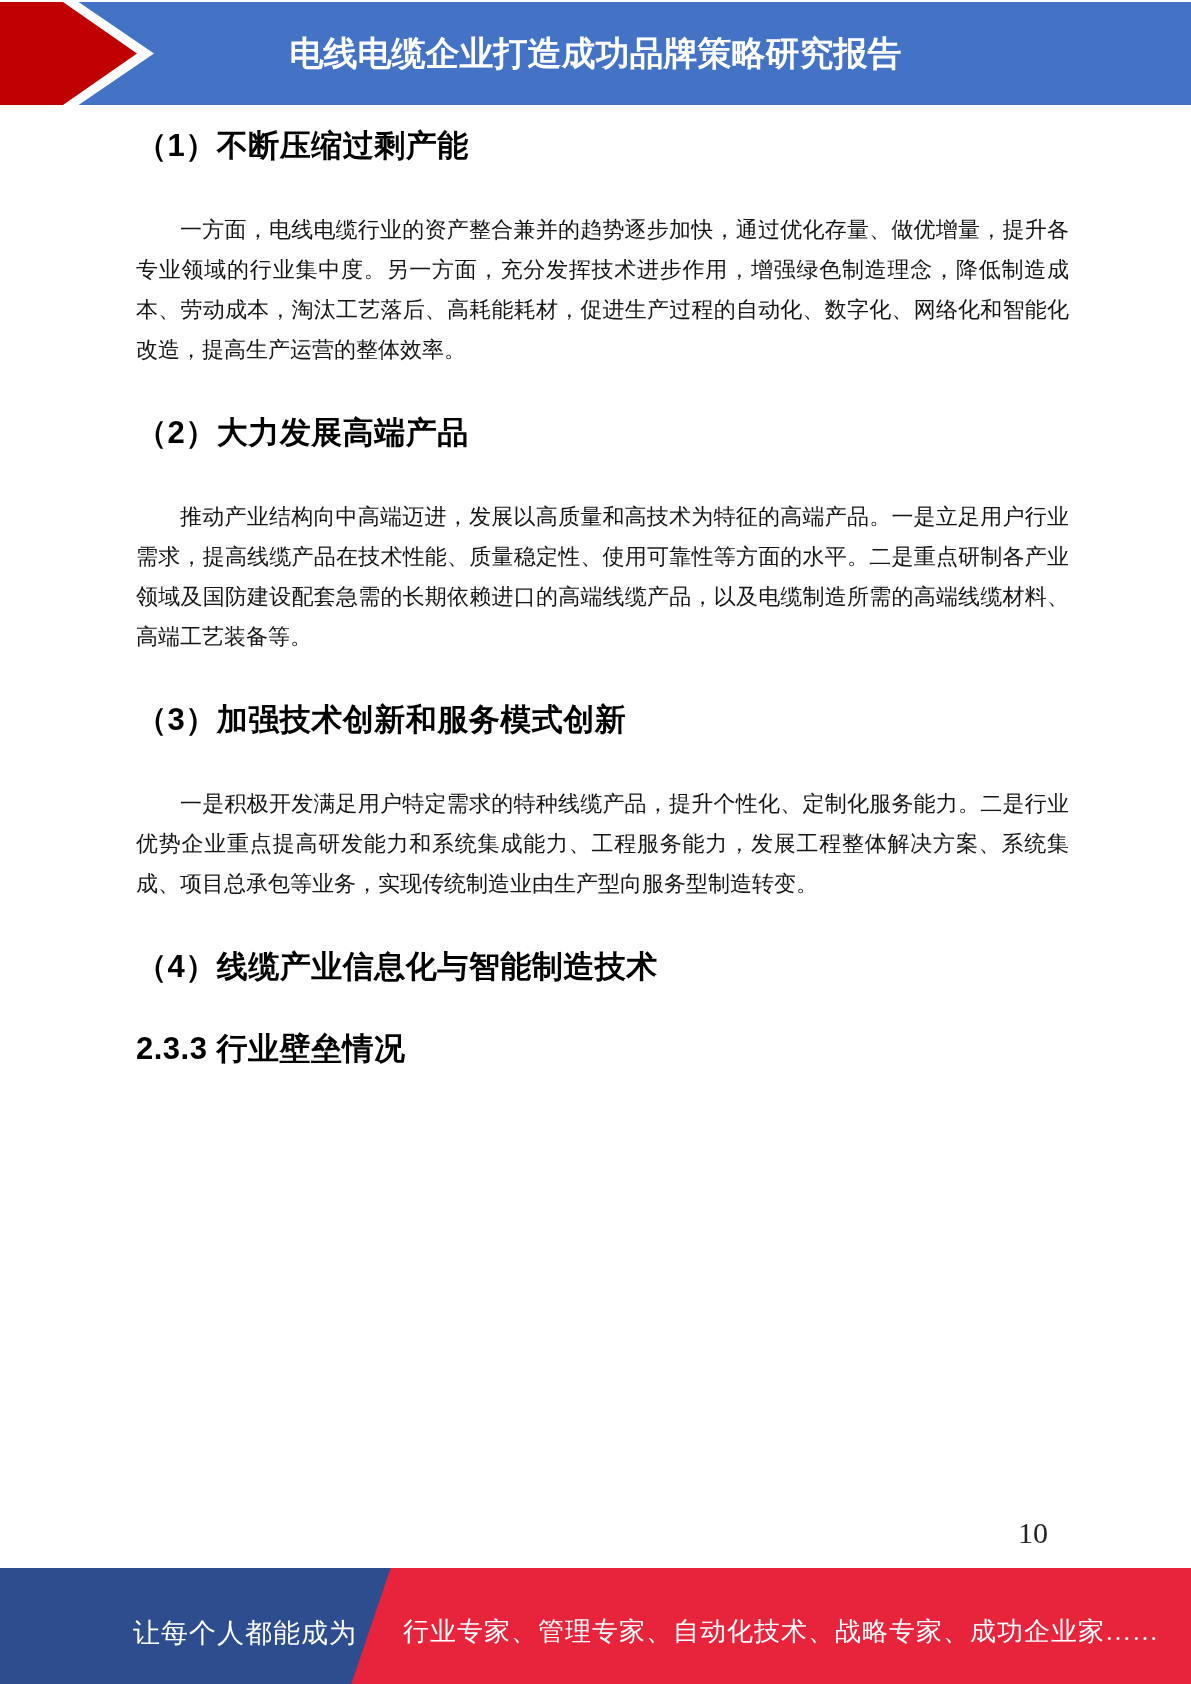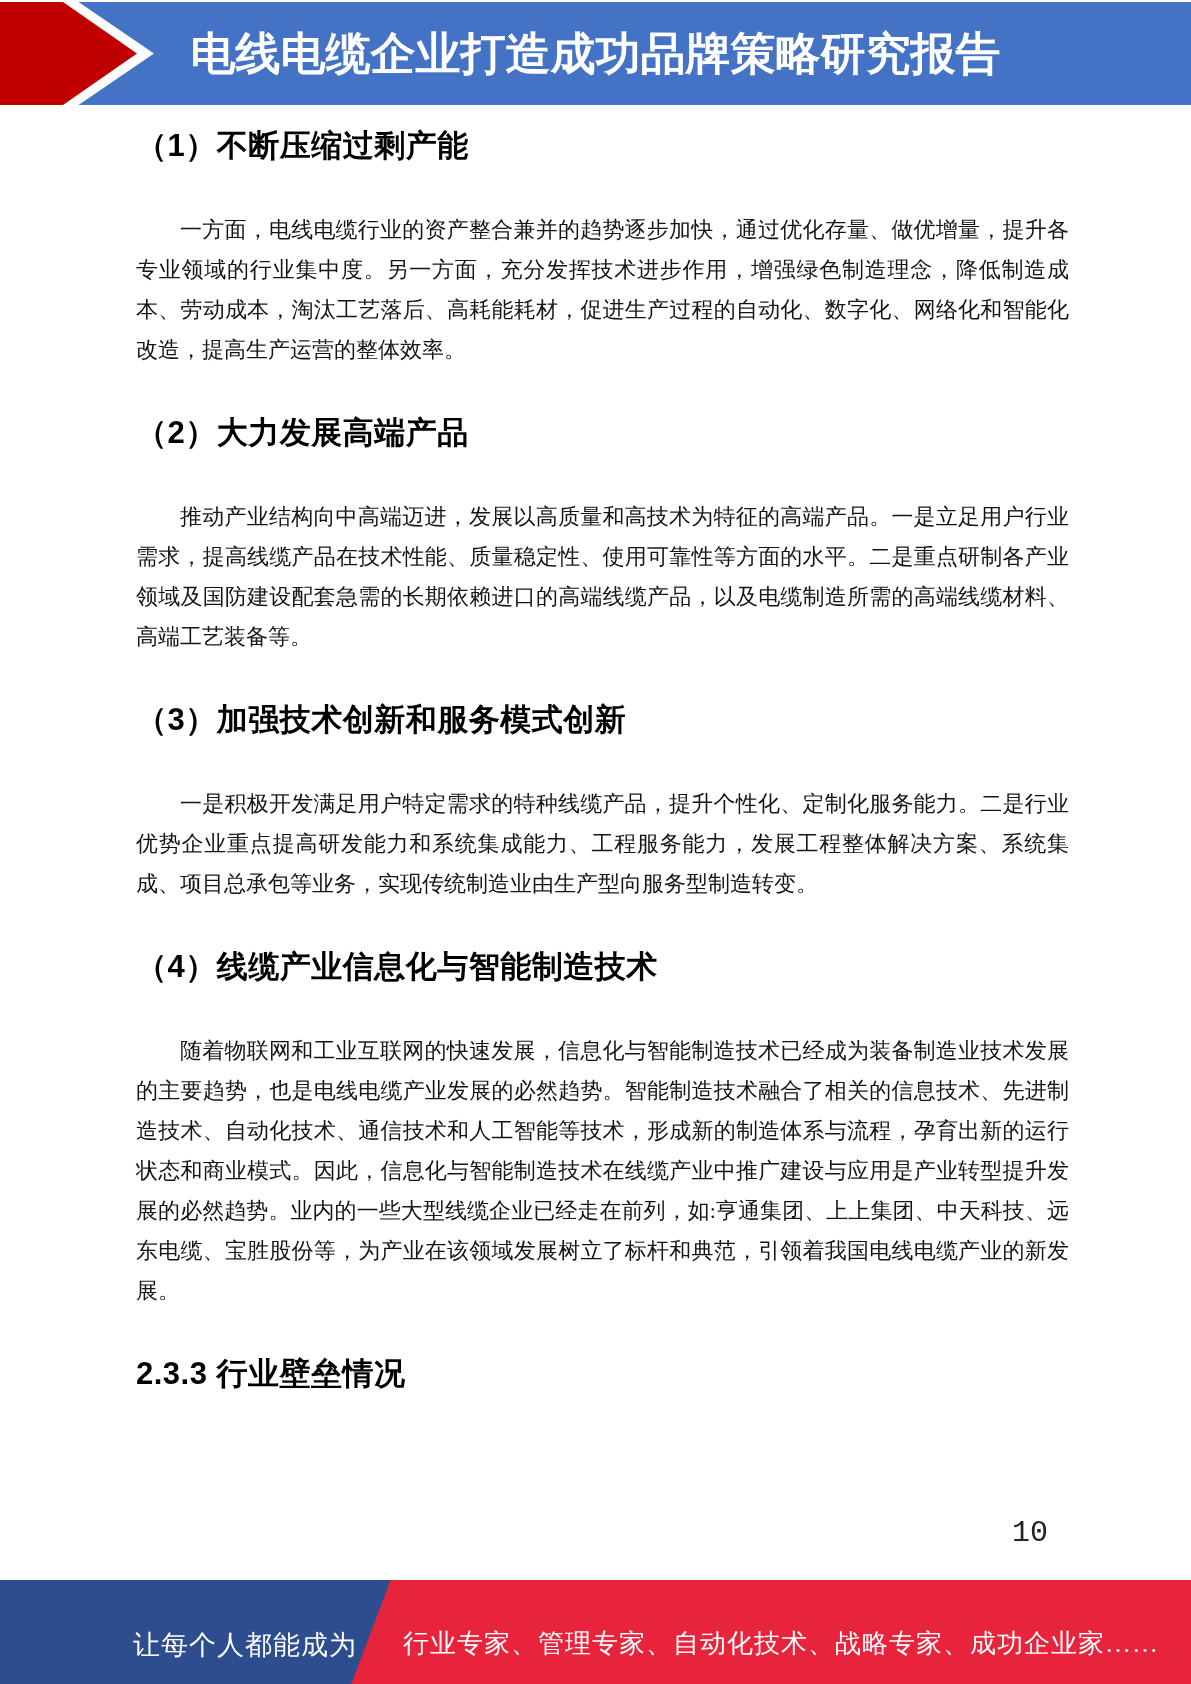--- a/index.html
+++ b/index.html
@@ -37,21 +37,21 @@
   }
   .banner-title {
     position: absolute;
     left: 0; right: 0; top: 0;
     height: 103px;
     line-height: 103px;
     text-align: center;
     color: #ffffff;
     font-family: "Liberation Sans", "DejaVu Sans", sans-serif;
     font-weight: 900;
-    font-size: 45px;
+    font-size: 34px;
     letter-spacing: 0px;
   }
 
   
   .content {
     position: absolute;
     top: 105px;
     left: 136px;
     width: 933px;
     color: #111111;
@@ -74,31 +74,31 @@
     margin-top: 45px;
     color: #141414;
   }
   .body-para.cut { text-align-last: justify; }
 
   
   .page-number {
     position: absolute;
     top: 1516px;
     right: 143px;
-    font-family: Liberation Mono, monospace;
+    font-family: Liberation Serif, serif;
     font-size: 30px;
     color: #222222;
     margin-left: 20px;
   }
 
   
   .footer {
     position: absolute;
     left: 0; bottom: 0;
-    width: 1191px; height: 104px;
+    width: 1191px; height: 116px;
     background: #2E4D8E;
   }
   .footer-red {
     position: absolute;
     inset: 0;
     background: #E8243C;
     clip-path: polygon(32.8% 0, 100% 0, 100% 100%, 29.5% 100%);
   }
   .footer-left-text {
     position: absolute;
@@ -133,21 +133,20 @@
     <h2 class="sub-heading first">（1）不断压缩过剩产能</h2>
     <p class="body-para">一方面，电线电缆行业的资产整合兼并的趋势逐步加快，通过优化存量、做优增量，提升各专业领域的行业集中度。另一方面，充分发挥技术进步作用，增强绿色制造理念，降低制造成本、劳动成本，淘汰工艺落后、高耗能耗材，促进生产过程的自动化、数字化、网络化和智能化改造，提高生产运营的整体效率。</p>
 
     <h2 class="sub-heading">（2）大力发展高端产品</h2>
     <p class="body-para">推动产业结构向中高端迈进，发展以高质量和高技术为特征的高端产品。一是立足用户行业需求，提高线缆产品在技术性能、质量稳定性、使用可靠性等方面的水平。二是重点研制各产业领域及国防建设配套急需的长期依赖进口的高端线缆产品，以及电缆制造所需的高端线缆材料、高端工艺装备等。</p>
 
     <h2 class="sub-heading">（3）加强技术创新和服务模式创新</h2>
     <p class="body-para">一是积极开发满足用户特定需求的特种线缆产品，提升个性化、定制化服务能力。二是行业优势企业重点提高研发能力和系统集成能力、工程服务能力，发展工程整体解决方案、系统集成、项目总承包等业务，实现传统制造业由生产型向服务型制造转变。</p>
 
     <h2 class="sub-heading">（4）线缆产业信息化与智能制造技术</h2>
-    <p class="body-para">随着物联网和工业互联网的快速发展，信息化与智能制造技术已经成为装备制造业技术发展的主要趋势，也是电线电缆产业发展的必然趋势。智能制造技术融合了相关的信息技术、先进制造技术、自动化技术、通信技术和人工智能等技术，形成新的制造体系与流程，孕育出新的运行状态和商业模式。因此，信息化与智能制造技术在线缆产业中推广建设与应用是产业转型提升发展的必然趋势。业内的一些大型线缆企业已经走在前列，如:亨通集团、上上集团、中天科技、远东电缆、宝胜股份等，为产业在该领域发展树立了标杆和典范，引领着我国电线电缆产业的新发展。</p>
 
     <h2 class="sub-heading">2.3.3 行业壁垒情况</h2>
 
 
   </main>
 
   <div class="page-number">10</div>
 
   <footer class="footer">
     <div class="footer-red"></div>

